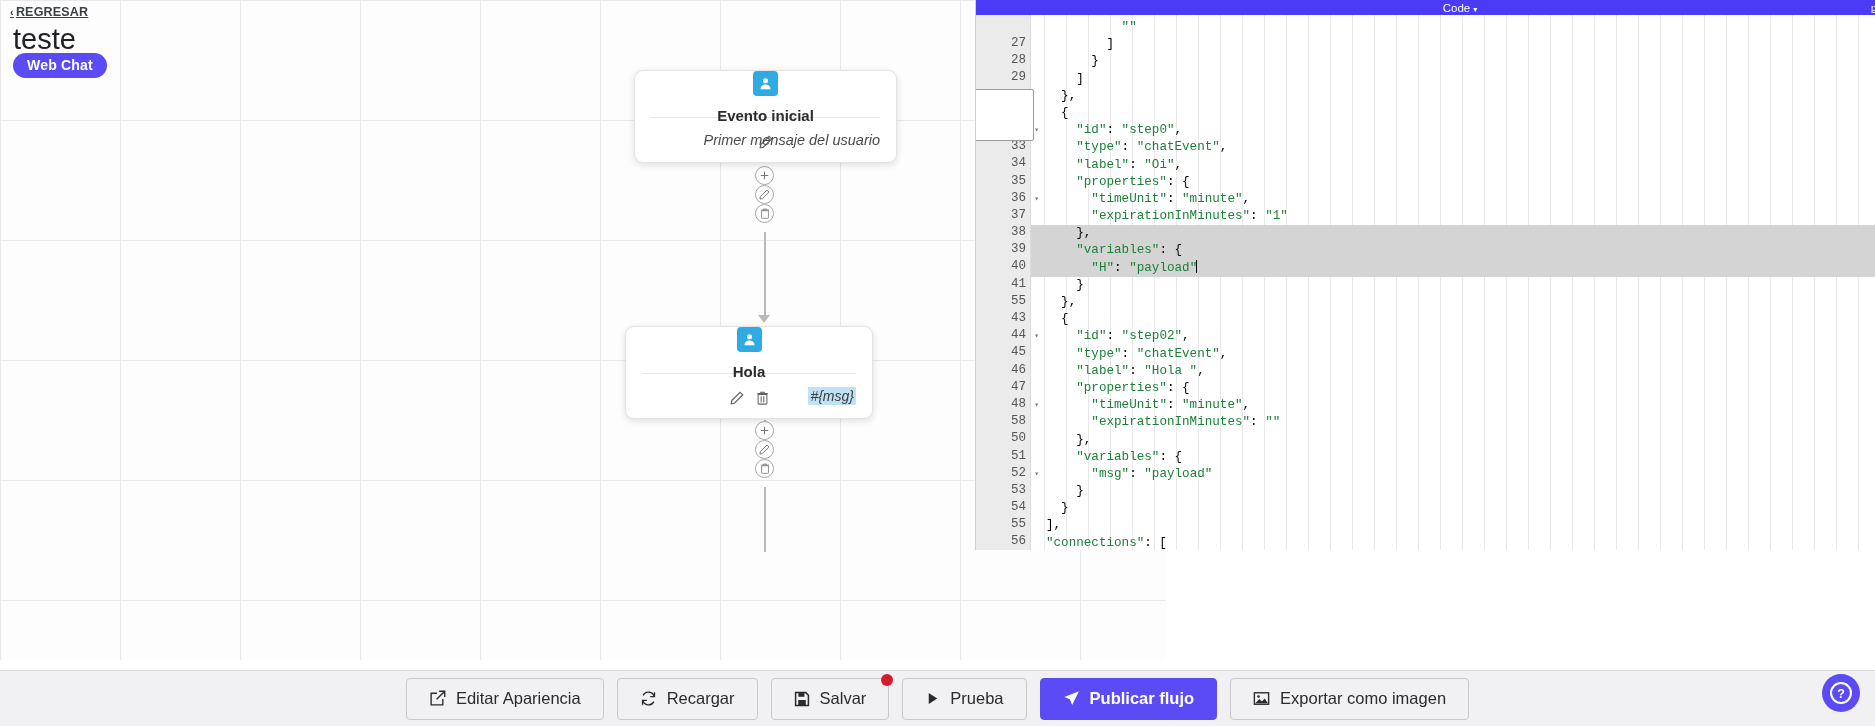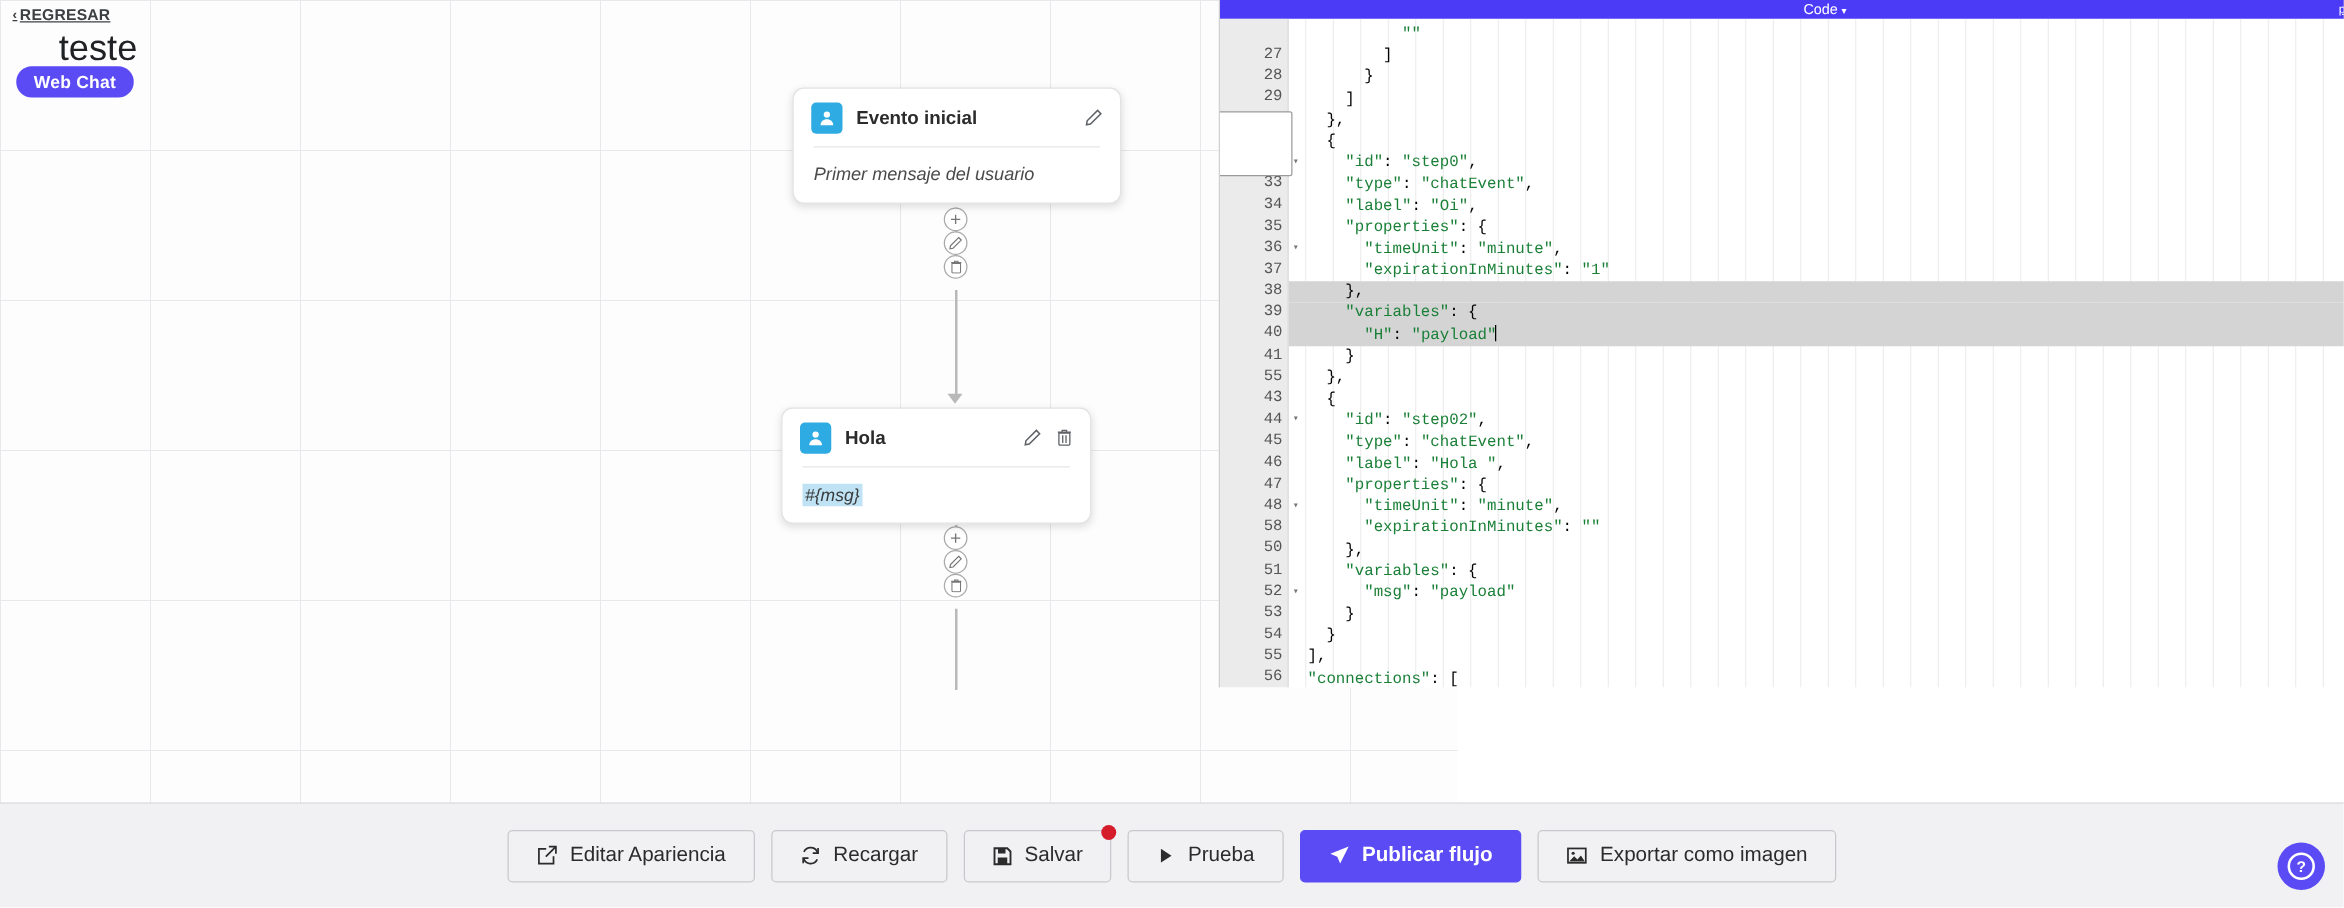--- a/index.html
+++ b/index.html
@@ -25,53 +25,53 @@
   #back-link {
     position: absolute; left: 10px; top: 5px;
     font-size: 12.5px; font-weight: bold; letter-spacing: .2px;
     color: #3c4043; text-decoration: underline; cursor: pointer;
     display: flex; align-items: center; gap: 2px;
   }
   #back-link .chev { font-size: 11px; }
 
   #flow-title {
     position: absolute; left: 13px; top: 24px;
-    font-size: 29px; font-weight: 400; color: #202124; line-height: 1.1; margin-left: 34px;
+    font-size: 29px; font-weight: 400; color: #202124; line-height: 1.1;
   }
   #flow-badge {
     position: absolute; left: 13px; top: 53px;
     background: #5b4bf5; color: #fff; border-radius: 16px;
     padding: 4px 14px 5px 14px; font-size: 14px; font-weight: bold;
     letter-spacing: .2px;
   }
 
   
   .node {
     position: absolute; background: #fff;
     border: 1px solid #e3e3e6; border-radius: 9px;
     box-shadow: 0 2px 7px rgba(0,0,0,.13);
   }
   .node-head {
     display: flex; align-items: center; height: 46px;
-    padding: 0 14px 0 14px; gap: 11px;
+    padding: 0 14px 0 14px; gap: 11px; flex-direction: column;
   }
   .person-ico {
     width: 25px; height: 25px; border-radius: 4px; background: #2eabe2;
     display: flex; align-items: center; justify-content: center; flex: 0 0 auto;
   }
   .person-ico svg { display: block; }
   .node-title {
     font-size: 15px; font-weight: bold; color: #2b2b2b; flex: 1 1 auto;
   }
   .head-actions { display: flex; align-items: center; gap: 12px; }
   .head-actions .act { cursor: pointer; line-height: 0; color: #5f6368; }
   .node-sep { height: 1px; background: #e6e6e6; margin: 0 16px; }
   .node-body {
     min-height: 44px; display: flex; align-items: center;
-    justify-content: flex-start; padding: 12px 16px;
+    justify-content: flex-end; padding: 12px 16px;
   }
   .body-placeholder {
     font-size: 14.5px; font-style: italic; color: #4a4a4a;
   }
   .body-var {
     font-size: 14px; font-style: italic; color: #3a3a3a;
     background: #bfe3f5; padding: 1px 2px;
   }
 
   #node-evento { left: 634px; top: 70px; width: 263px; }
@@ -163,21 +163,21 @@
     height: 14px; display: flex; align-items: center; justify-content: center;
     font-size: 9px; color: #555; cursor: pointer;
   }
   #ed-scroll .sb-thumb {
     position: absolute; left: 2px; right: 2px; top: 18px; height: 120px;
     background: #c6c6c6; border-radius: 2px; cursor: pointer;
   }
 
   
   #toolbar {
-    position: absolute; left: 0; bottom: 0; width: 1875px; height: 84px;
+    position: absolute; left: 0; bottom: 0; width: 1875px; height: 56px;
     background: #f1f1f3; border-top: 1px solid #dcdcdf;
     display: flex; align-items: center; justify-content: center; gap: 13px;
   }
   .tb-btn {
     position: relative; display: flex; align-items: center; gap: 10px;
     height: 42px; padding: 0 22px; border-radius: 4px;
     background: #f1f1f3; border: 1px solid #c9c9cd;
     font-size: 16.5px; color: #2b2b2b; cursor: pointer;
   }
   .tb-btn.primary {

